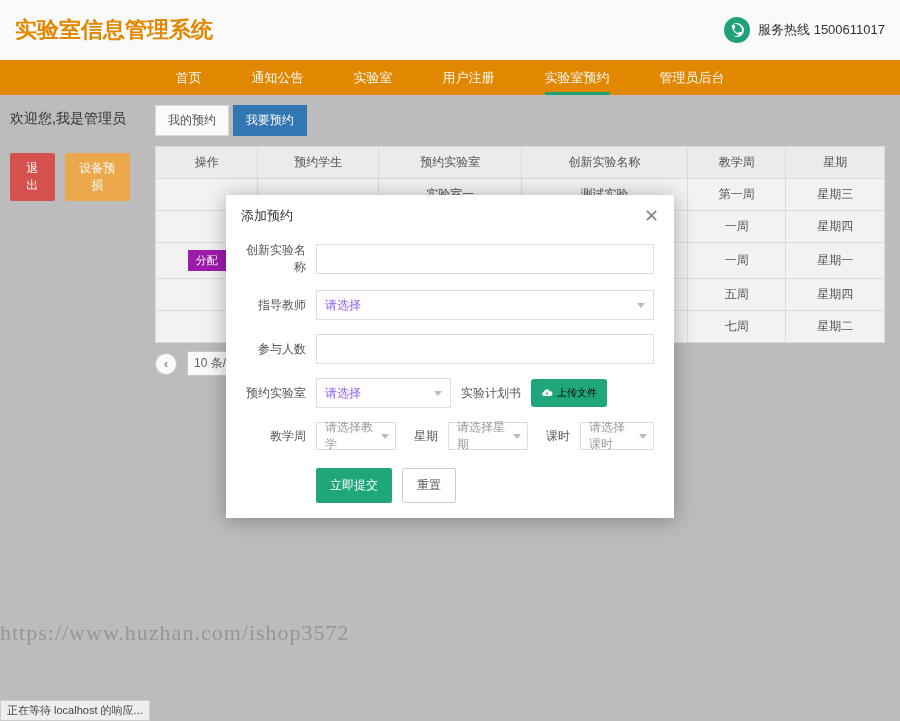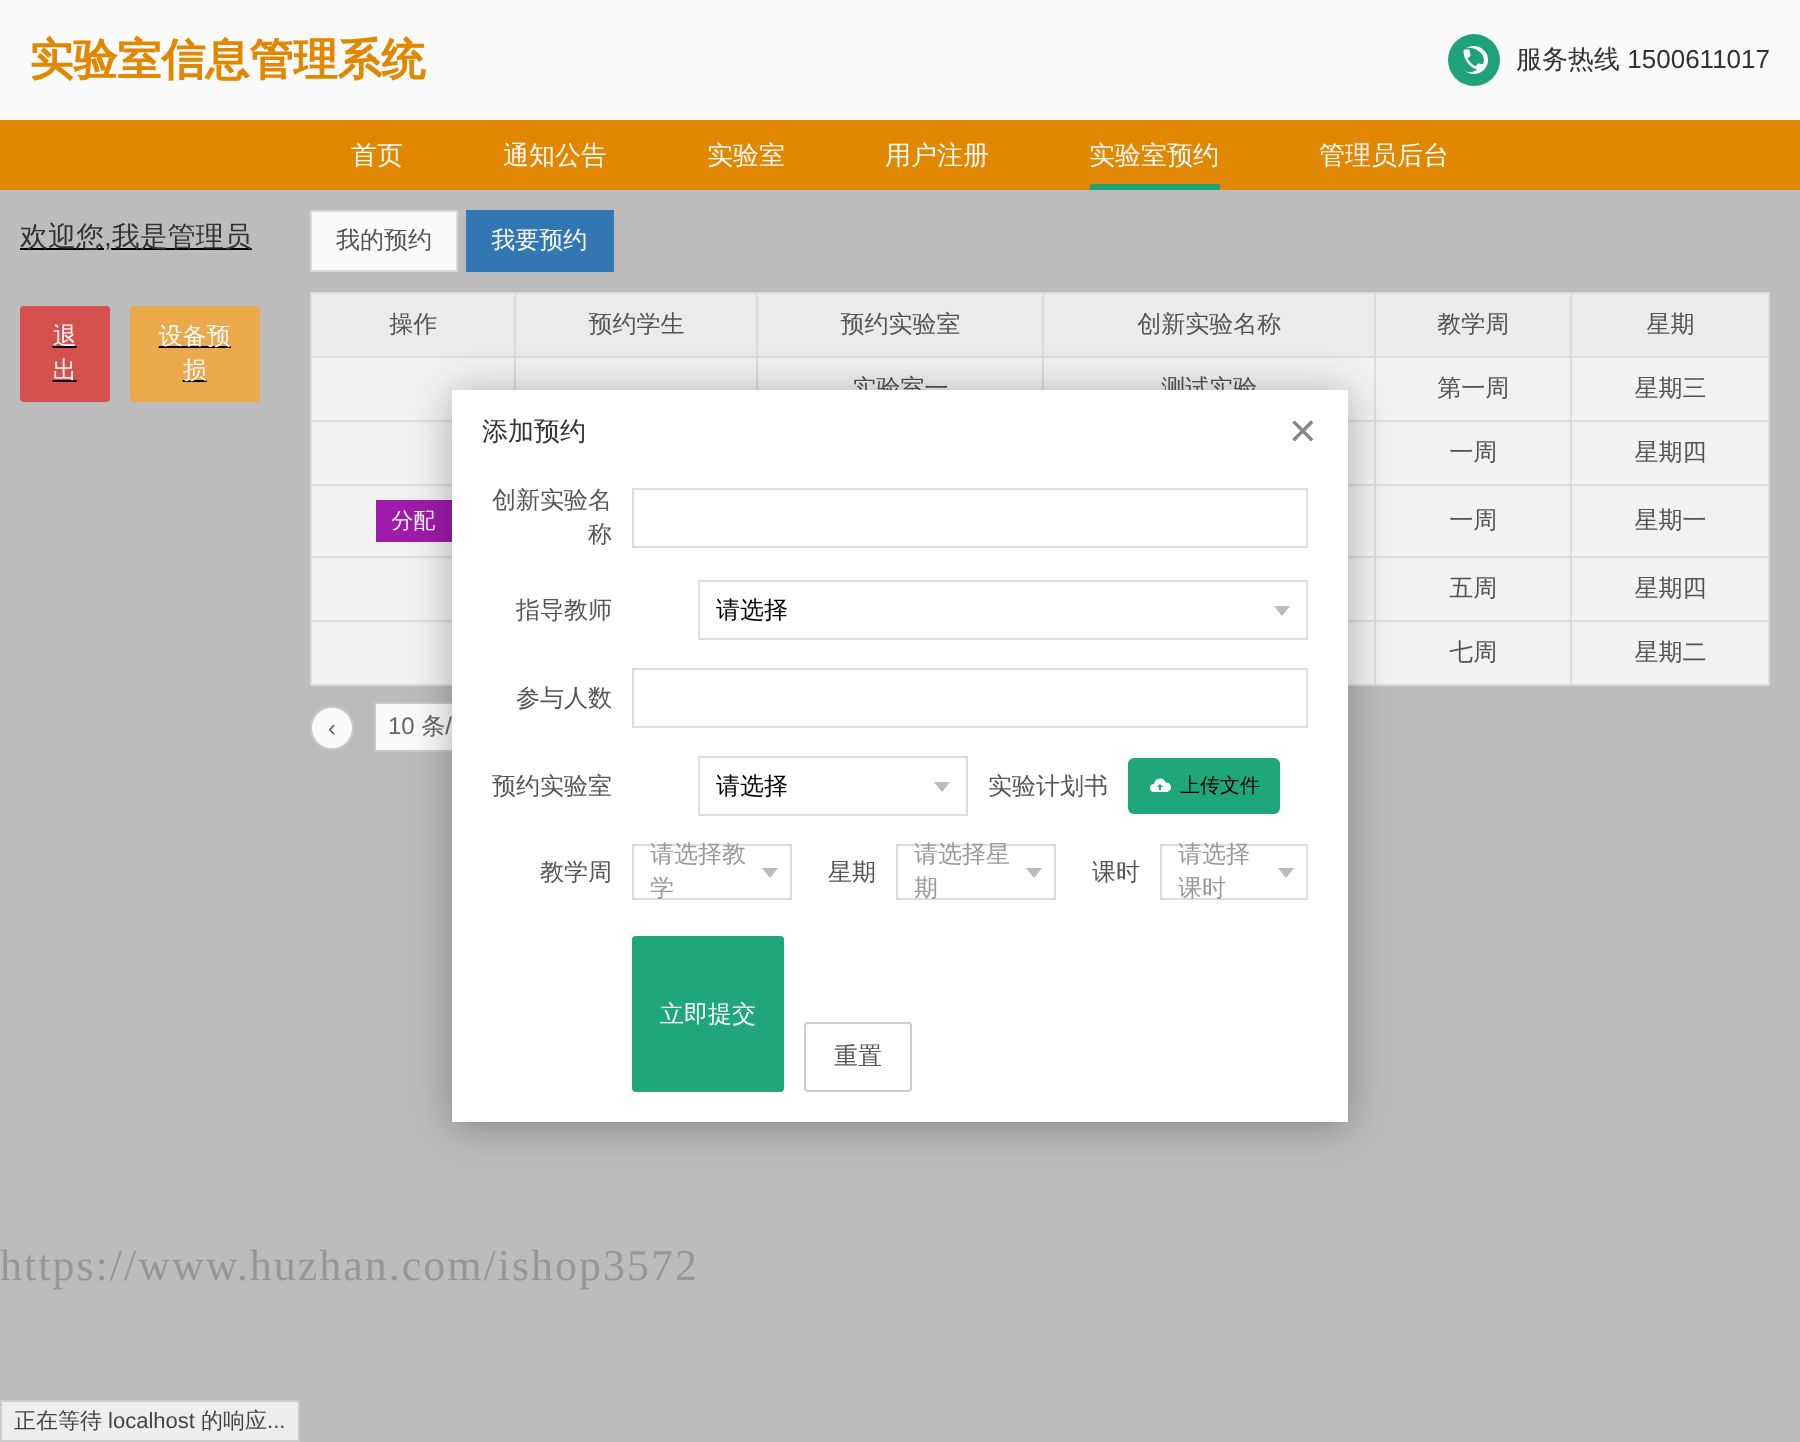--- a/index.html
+++ b/index.html
@@ -10,28 +10,28 @@
 .hotline { display: flex; align-items: center; gap: 8px; font-size: 13px; color: #333; }
 .phone-icon { width: 26px; height: 26px; background: #1fa67a; border-radius: 50%; display: flex; align-items: center; justify-content: center; color: #fff; position: relative; }
 .phone-icon::before { content: ""; width: 12px; height: 12px; border: 2px solid #fff; border-left: none; border-bottom: none; border-radius: 50%; transform: rotate(45deg); position: absolute; }
 .phone-icon svg { width: 14px; height: 14px; }
 
 .nav { background: #e68a00; height: 35px; display: flex; align-items: center; justify-content: center; gap: 50px; }
 .nav-item { color: #fff; font-size: 13px; cursor: pointer; height: 35px; line-height: 35px; }
 .nav-item.active { border-bottom: 3px solid #1fa67a; }
 
 .body-area { display: flex; height: calc(100% - 95px); }
-.sidebar { width: 140px; padding: 15px 10px; text-decoration: underline; }
+.sidebar { width: 140px; padding: 15px 10px; }
 .welcome { font-size: 14px; color: #333; margin-bottom: 25px; }
 .side-btns { display: flex; gap: 10px; }
 .btn { border: none; padding: 7px 12px; font-size: 12px; color: #fff; cursor: pointer; border-radius: 2px; }
 .btn-red { background: #d9534f; }
 .btn-orange { background: #f0ad4e; }
 .btn-green { background: #1fa67a; }
-.btn-default { background: #fff; color: #555; border: 1px solid #ccc; margin-top: 43px; }
+.btn-default { background: #fff; color: #555; border: 1px solid #ccc; }
 
 .main { flex: 1; padding: 10px 15px; }
 .tabs { margin-bottom: 10px; }
 .tab { display: inline-block; padding: 6px 12px; font-size: 12px; border: 1px solid #ddd; background: #fff; color: #555; cursor: pointer; }
 .tab.active { background: #337ab7; color: #fff; border-color: #337ab7; }
 
 .table { width: 100%; border-collapse: collapse; background: #f7f7f7; }
 .table th, .table td { border: 1px solid #e0e0e0; padding: 7px 8px; font-size: 12px; text-align: center; color: #555; }
 .table th { background: #f0f0f0; font-weight: normal; }
 .assign-btn { background: #a21caf; color: #fff; border: none; padding: 3px 8px; font-size: 11px; cursor: pointer; }
@@ -41,21 +41,21 @@
 .page-size { border: 1px solid #ccc; padding: 3px 6px; font-size: 12px; background: #fff; }
 
 .modal-overlay { position: absolute; inset: 0; background: rgba(0,0,0,0.02); display: flex; align-items: flex-start; justify-content: center; padding-top: 195px; }
 .modal { background: #fff; width: 448px; box-shadow: 0 2px 20px rgba(0,0,0,0.3); }
 .modal-header { display: flex; justify-content: space-between; align-items: center; padding: 10px 15px; font-size: 13px; color: #333; }
 .modal-close { cursor: pointer; font-size: 18px; color: #888; }
 .modal-body { padding: 5px 20px 15px; }
 .form-row { display: flex; align-items: center; margin-bottom: 14px; gap: 10px; }
 .form-label { width: 60px; text-align: right; font-size: 12px; color: #555; flex-shrink: 0; }
 .form-input { flex: 1; border: 1px solid #ddd; height: 30px; padding: 0 8px; font-size: 12px; }
-.form-select { flex: 1; border: 1px solid #ddd; height: 30px; padding: 0 8px; font-size: 12px; color: #000000; background: #fff; display: flex; align-items: center; justify-content: space-between; cursor: pointer; position: relative; margin-left: 33px; }
+.form-select { flex: 1; border: 1px solid #ddd; height: 30px; padding: 0 8px; font-size: 12px; color: #8b5cf6; background: #fff; display: flex; align-items: center; justify-content: space-between; cursor: pointer; position: relative; }
 .form-select::after { content: ""; width: 0; height: 0; border-left: 4px solid transparent; border-right: 4px solid transparent; border-top: 5px solid #bbb; }
 .small-select { border: 1px solid #ddd; height: 28px; padding: 0 18px 0 8px; font-size: 12px; color: #999; background: #fff; display: flex; align-items: center; cursor: pointer; position: relative; min-width: 80px; }
 .small-select::after { content: ""; position: absolute; right: 6px; width: 0; height: 0; border-left: 4px solid transparent; border-right: 4px solid transparent; border-top: 5px solid #bbb; }
 .upload-btn { background: #1fa67a; color: #000000; border: none; padding: 7px 10px; font-size: 10px; cursor: pointer; border-radius: 3px; display: flex; align-items: center; gap: 4px; }
 .modal-footer-row { display: flex; gap: 10px; margin-top: 18px; padding-left: 70px; }
 
 .watermark { position: absolute; bottom: 75px; width: 100%; text-align: left; font-size: 22px; color: rgba(80,80,80,0.35); font-family: Georgia, serif; letter-spacing: 1px; pointer-events: none; }
 .status-bar { position: absolute; bottom: 0; left: 0; background: #eee; border: 1px solid #ccc; padding: 2px 6px; font-size: 11px; color: #444; }
 </style>
 </head>

